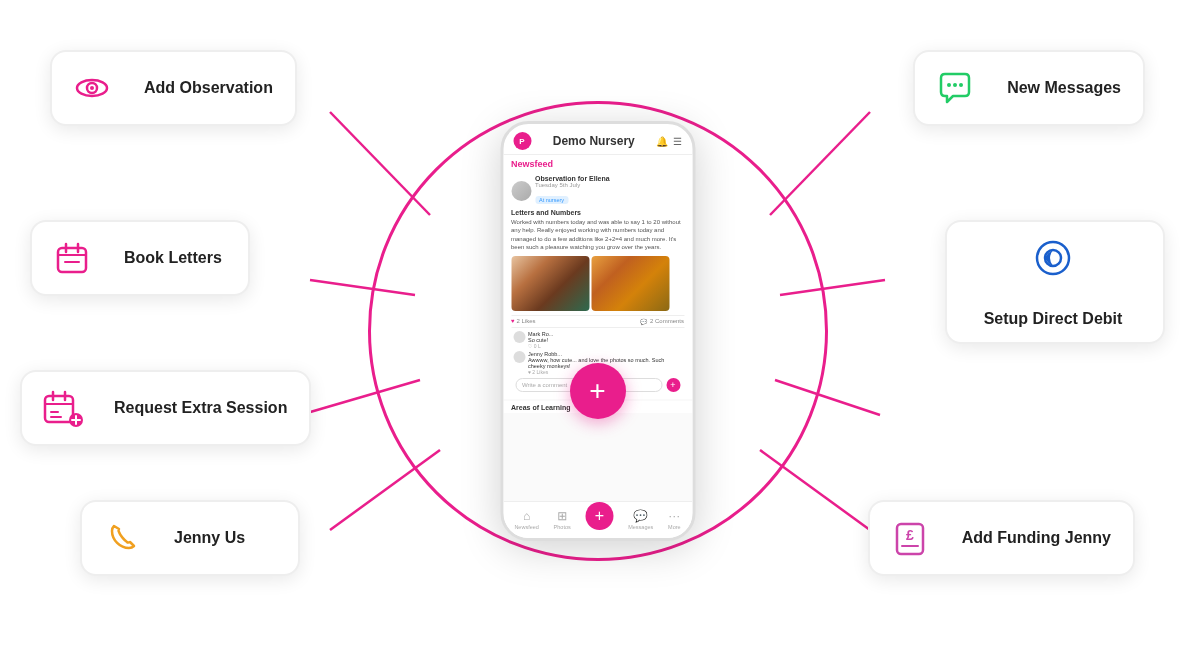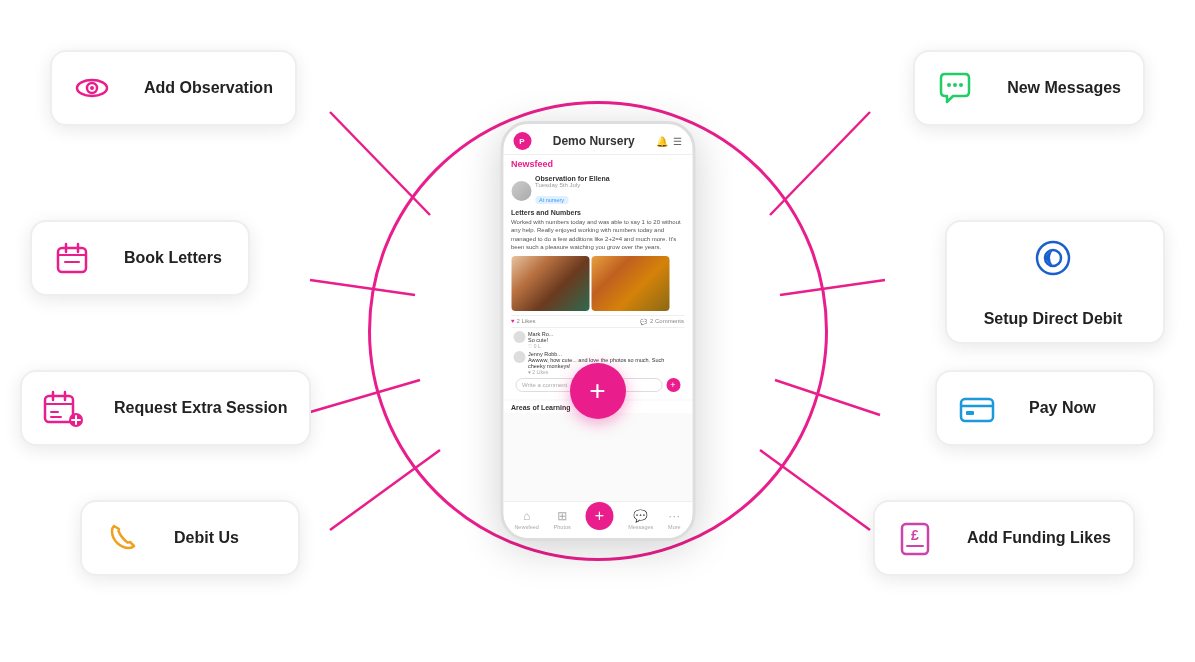--- a/index.html
+++ b/index.html
@@ -561,21 +561,21 @@
     </div>
     <span class="action-card-label">Request Extra Session</span>
   </div>
 
   <div class="action-card card-call-us">
     <div class="action-card-icon">
       <svg width="40" height="40" viewBox="0 0 40 40">
         <path d="M12 8 C12 8, 10 10, 10 13 C10 22, 18 30, 27 30 C30 30, 32 28, 32 28 L28 24 C28 24, 26 25, 25 24 C22 22, 18 17, 17 14 C16 13, 17 11, 17 11 Z" fill="none" stroke="#f0a020" stroke-width="2.5" stroke-linejoin="round"></path>
       </svg>
     </div>
-    <span class="action-card-label">Debit Us</span>
+    <span class="action-card-label">Jenny Us</span>
   </div>
 
   <div class="action-card card-new-message">
     <div class="action-card-icon">
       <svg width="40" height="40" viewBox="0 0 40 40">
         <path d="M6 10 Q6 6 10 6 L30 6 Q34 6 34 10 L34 24 Q34 28 30 28 L18 28 L12 34 L12 28 L10 28 Q6 28 6 24 Z" fill="none" stroke="#22cc66" stroke-width="2.5" stroke-linejoin="round"></path>
         <circle cx="14" cy="17" r="2" fill="#22cc66"></circle>
         <circle cx="20" cy="17" r="2" fill="#22cc66"></circle>
         <circle cx="26" cy="17" r="2" fill="#22cc66"></circle>
       </svg>
@@ -587,35 +587,25 @@
     <div class="action-card-icon">
       <svg width="44" height="44" viewBox="0 0 44 44">
         <circle cx="22" cy="22" r="16" fill="none" stroke="#1a5fcc" stroke-width="2.5"></circle>
         <circle cx="22" cy="22" r="8" fill="none" stroke="#1a5fcc" stroke-width="2.5"></circle>
         <path d="M14 22 Q16 17 22 14 Q16 22 22 30 Q16 27 14 22 Z" fill="#1a5fcc"></path>
       </svg>
     </div>
     <span class="action-card-label">Setup Direct Debit</span>
   </div>
 
-  <div class="action-card card-pay-now">
-    <div class="action-card-icon">
-      <svg width="40" height="40" viewBox="0 0 40 40">
-        <rect x="4" y="11" width="32" height="22" rx="4" fill="none" stroke="#1a99dd" stroke-width="2.5"></rect>
-        <line x1="4" y1="18" x2="36" y2="18" stroke="#1a99dd" stroke-width="2.5"></line>
-        <rect x="9" y="23" width="8" height="4" rx="1" fill="#1a99dd"></rect>
-      </svg>
-    </div>
-    <span class="action-card-label">Pay Now</span>
-  </div>
 
   <div class="action-card card-funding-code">
     <div class="action-card-icon">
       <svg width="44" height="44" viewBox="0 0 44 44">
         <rect x="9" y="8" width="26" height="30" rx="4" fill="none" stroke="#cc44aa" stroke-width="2.5"></rect>
         <text x="22" y="24" text-anchor="middle" font-size="14" fill="#cc44aa" font-weight="bold">£</text>
         <line x1="14" y1="30" x2="30" y2="30" stroke="#cc44aa" stroke-width="2" stroke-linecap="round"></line>
       </svg>
     </div>
-    <span class="action-card-label">Add Funding Likes</span>
+    <span class="action-card-label">Add Funding Jenny</span>
   </div>
 
 </div>
 
 </body></html>

